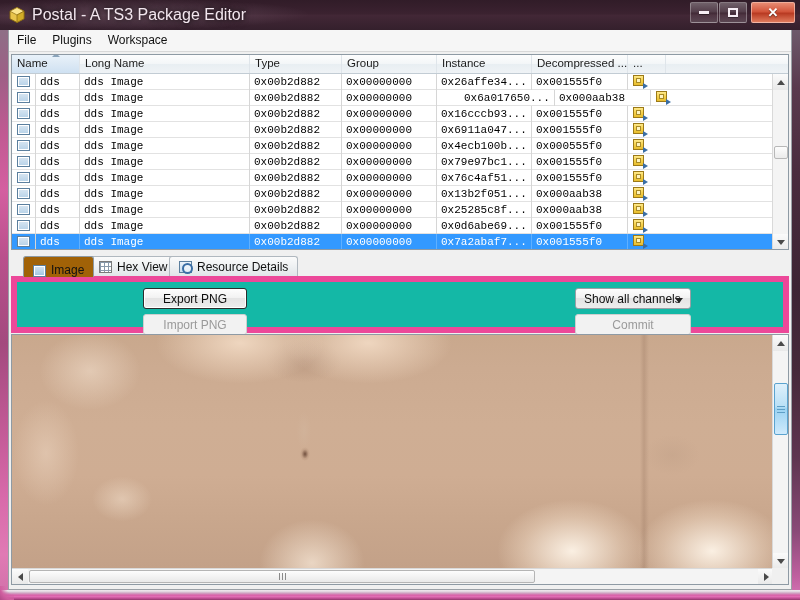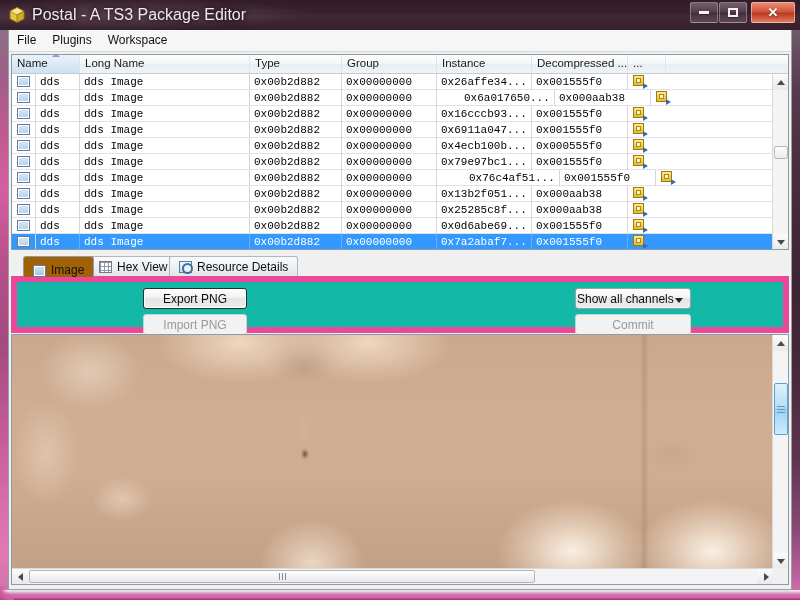--- a/index.html
+++ b/index.html
@@ -271,21 +271,21 @@
     color: #9a9a9a;
     border-color: #cfcfcf;
     background: #f2f2f2;
   }
   #combo {
     position: absolute; left: 558px; top: 6px; width: 116px; height: 21px;
     border: 1px solid #9aa0a6; border-radius: 3px;
     background: linear-gradient(to bottom, #fdfdfd 0%, #f2f2f2 46%, #e4e4e4 50%, #ededed 100%);
     display: flex; align-items: center;
     font-size: 12px; color: #0d0d0d;
-    padding-left: 1px;
+    padding-left: 8px;
   }
   #combo .cb-arrow {
     position: absolute; right: 7px; top: 9px;
     width:0;height:0;border-left:4px solid transparent;border-right:4px solid transparent;border-top:5px solid #222;
   }
 
   
   #preview-wrap {
     position: absolute; left: 2px; top: 304px; width: 778px; height: 251px;
     border: 1px solid #8e9aa4;
@@ -508,21 +508,21 @@
             </div>
           </div>
           <div class="trow">
             <div class="cell-icon">
               <span class="img-icon"></span>
             </div>
             <div class="td" style="width: 44px;">dds</div>
             <div class="td" style="width: 170px;">dds Image</div>
             <div class="td" style="width: 92px;">0x00b2d882</div>
             <div class="td" style="width: 95px;">0x00000000</div>
-            <div class="td" style="width: 95px; margin-left: 28px;">0x76c4af51...</div>
+            <div class="td" style="width: 95px;">0x76c4af51...</div>
             <div class="td" style="width: 96px;">0x001555f0</div>
             <div class="cell-last">
               <span class="pkg-icon">
                 <span class="body"></span>
                 <span class="inner"></span>
                 <span class="arr"></span>
               </span>
             </div>
           </div>
           <div class="trow">

